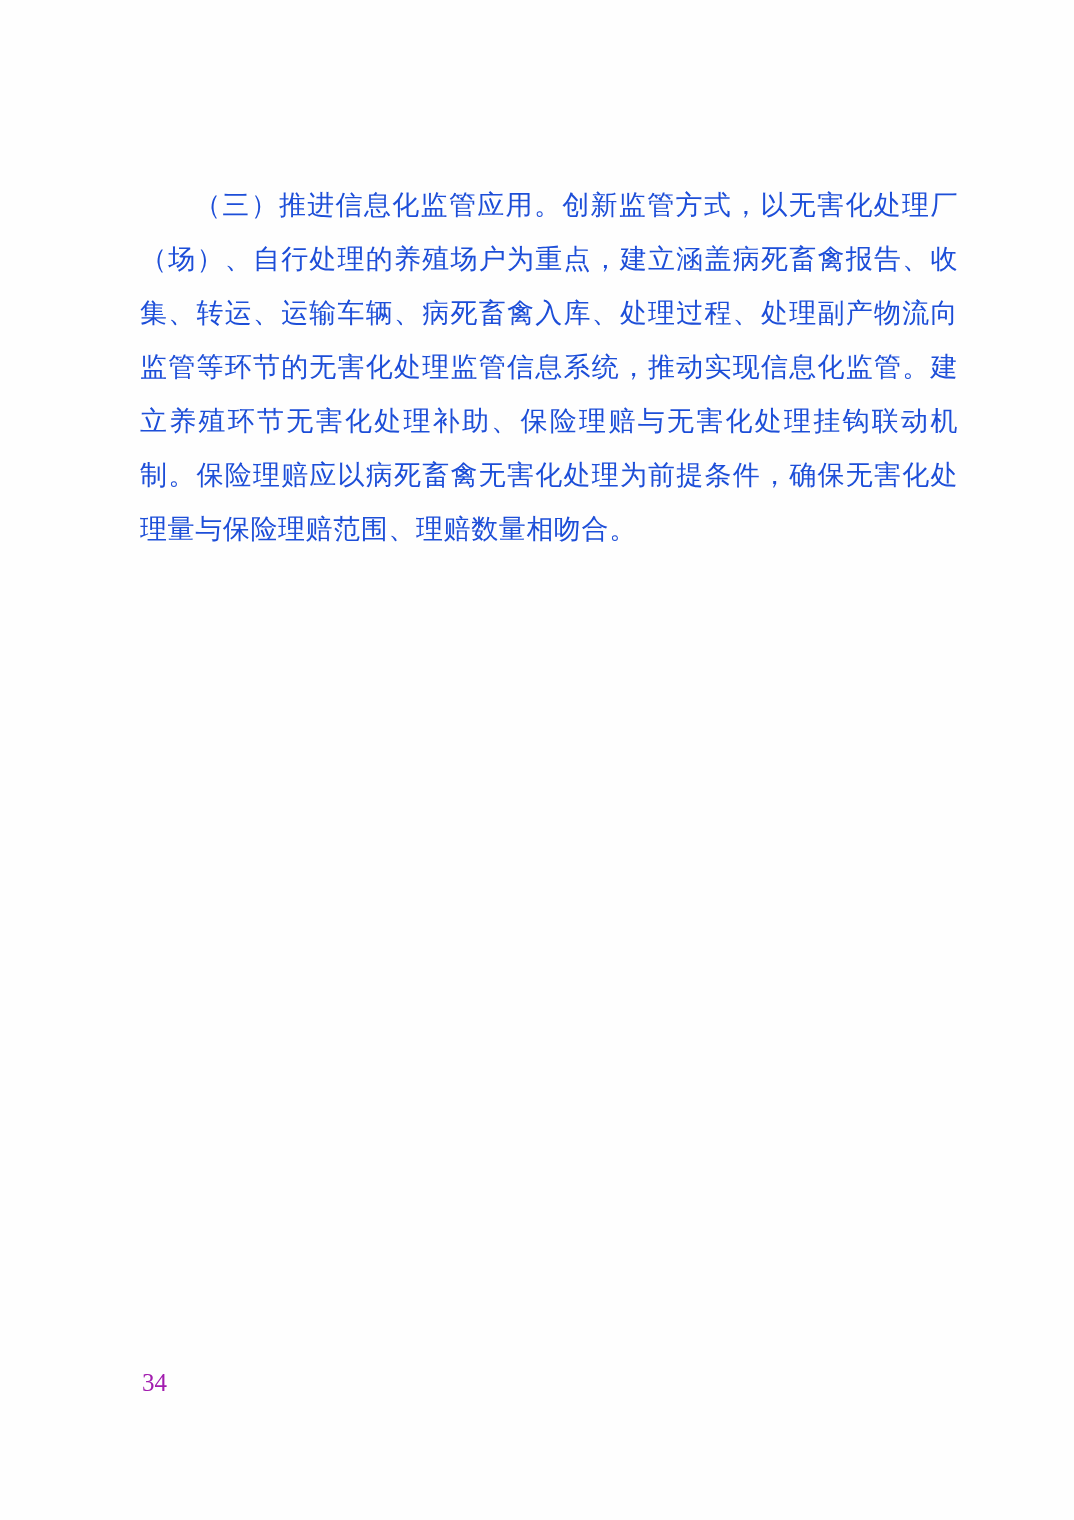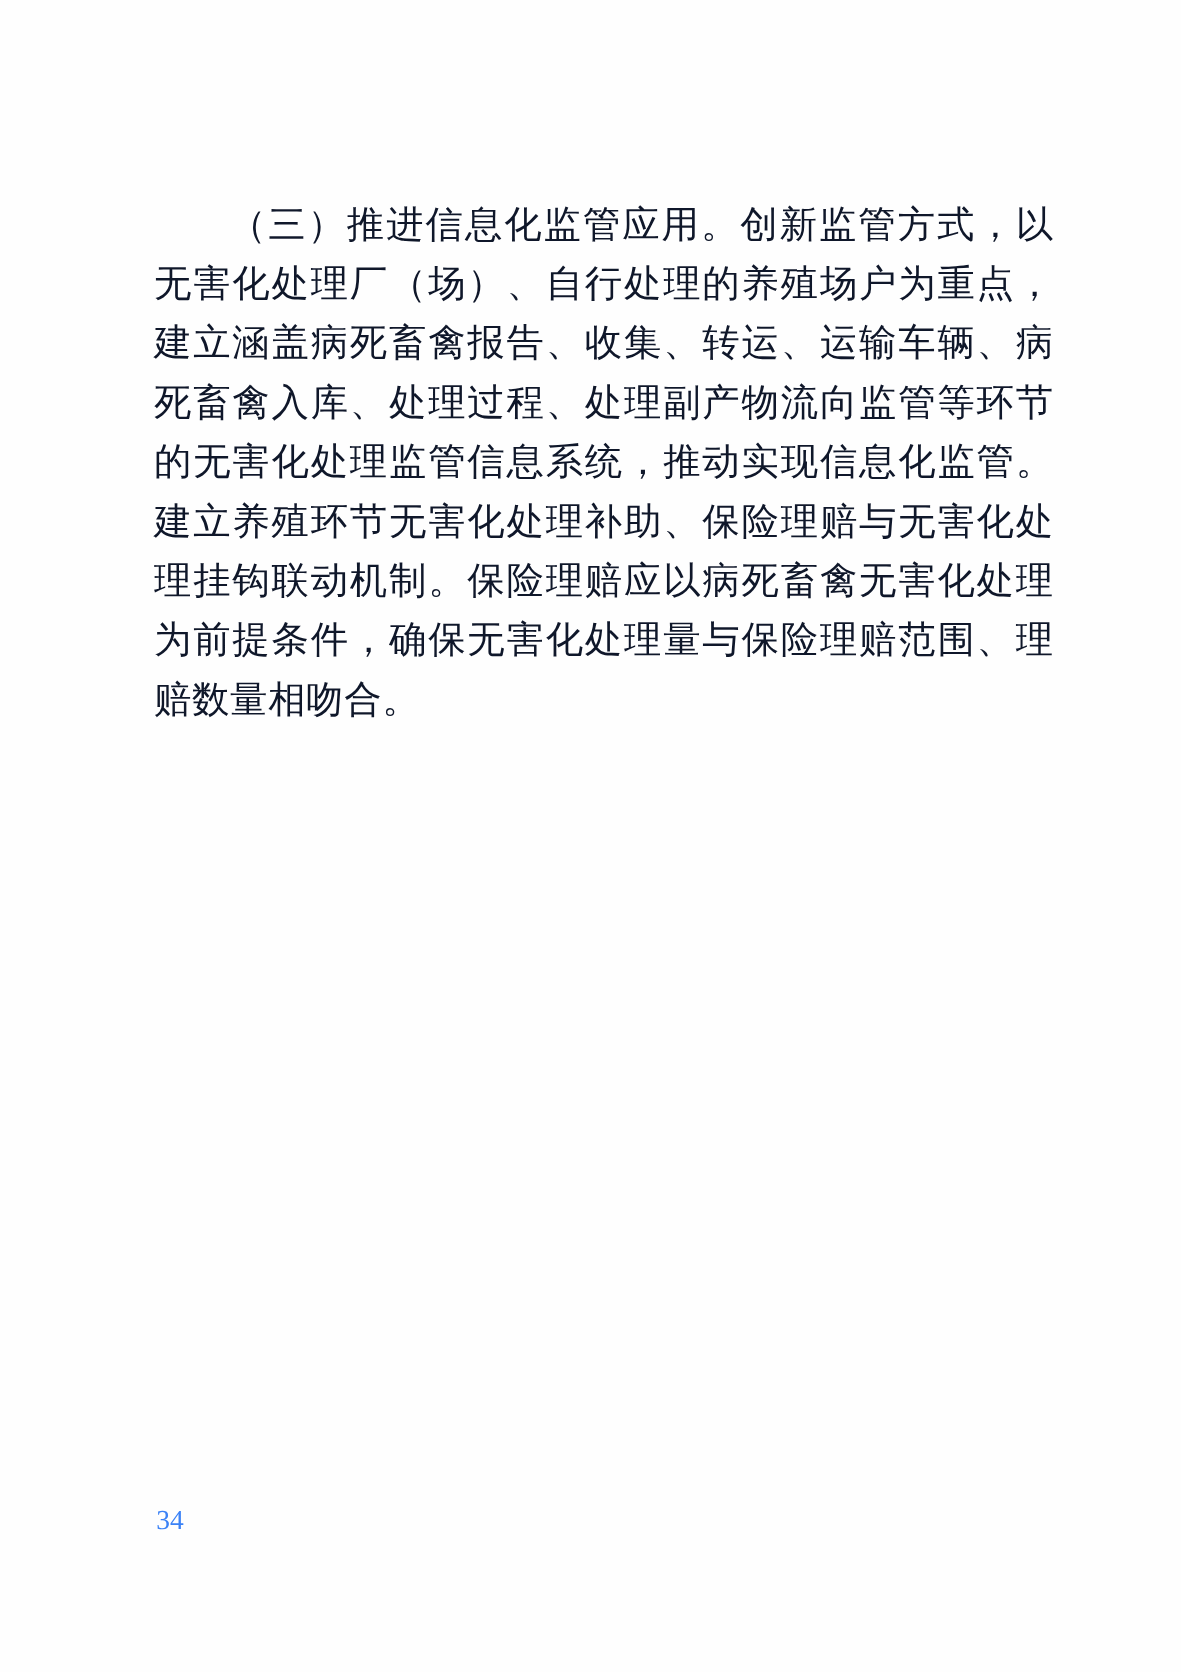--- a/index.html
+++ b/index.html
@@ -20,38 +20,38 @@
     inset: 0;
     background: #fefefe;
   }
   .content {
     position: absolute;
     left: 140px;
     top: 178px;
     width: 818px;
   }
   .body-paragraph {
-    font-size: 34px;
+    font-size: 27px;
     line-height: 54px;
     text-align: justify;
     text-justify: inter-ideograph;
     text-indent: 2em;
     letter-spacing: 0.6px;
-    color: #0f172a;
+    color: #1d4ed8;
     font-family: "Liberation Serif", "DejaVu Serif", serif;
     margin: 0;
     word-break: break-all;
   }
   .page-number {
     position: absolute;
     left: 142px;
     top: 1368px;
     font-size: 25px;
     line-height: 30px;
-    color: #3b82f6;
+    color: #a21caf;
     font-family: "Liberation Serif", "DejaVu Serif", serif;
   }
 </style>
 </head>
 <body>
 
 <div class="page">
   <div class="content">
     <p class="body-paragraph">（三）推进信息化监管应用。创新监管方式，以无害化处理厂（场）、自行处理的养殖场户为重点，建立涵盖病死畜禽报告、收集、转运、运输车辆、病死畜禽入库、处理过程、处理副产物流向监管等环节的无害化处理监管信息系统，推动实现信息化监管。建立养殖环节无害化处理补助、保险理赔与无害化处理挂钩联动机制。保险理赔应以病死畜禽无害化处理为前提条件，确保无害化处理量与保险理赔范围、理赔数量相吻合。</p>
   </div>

